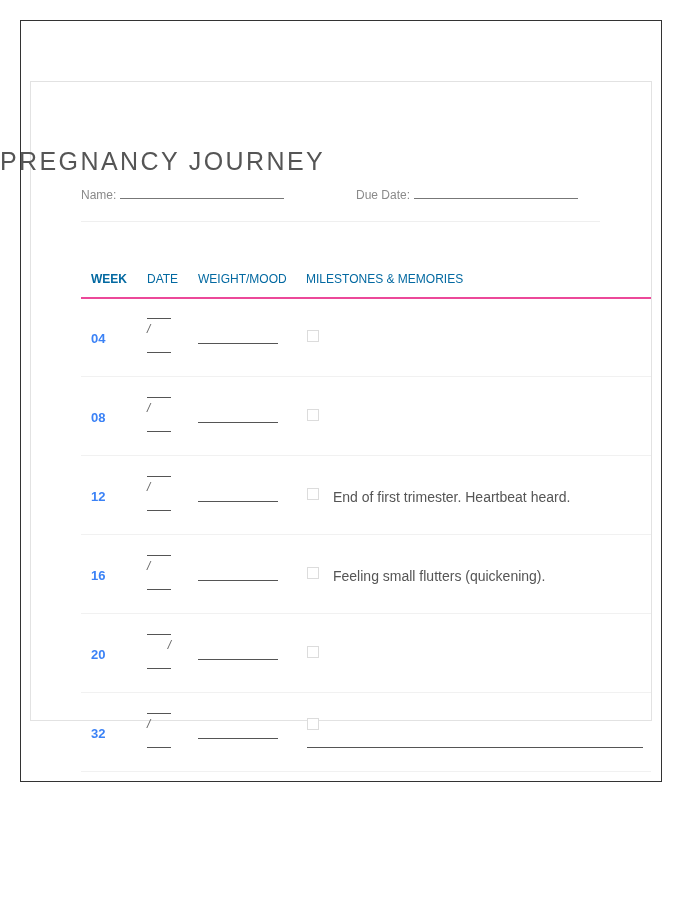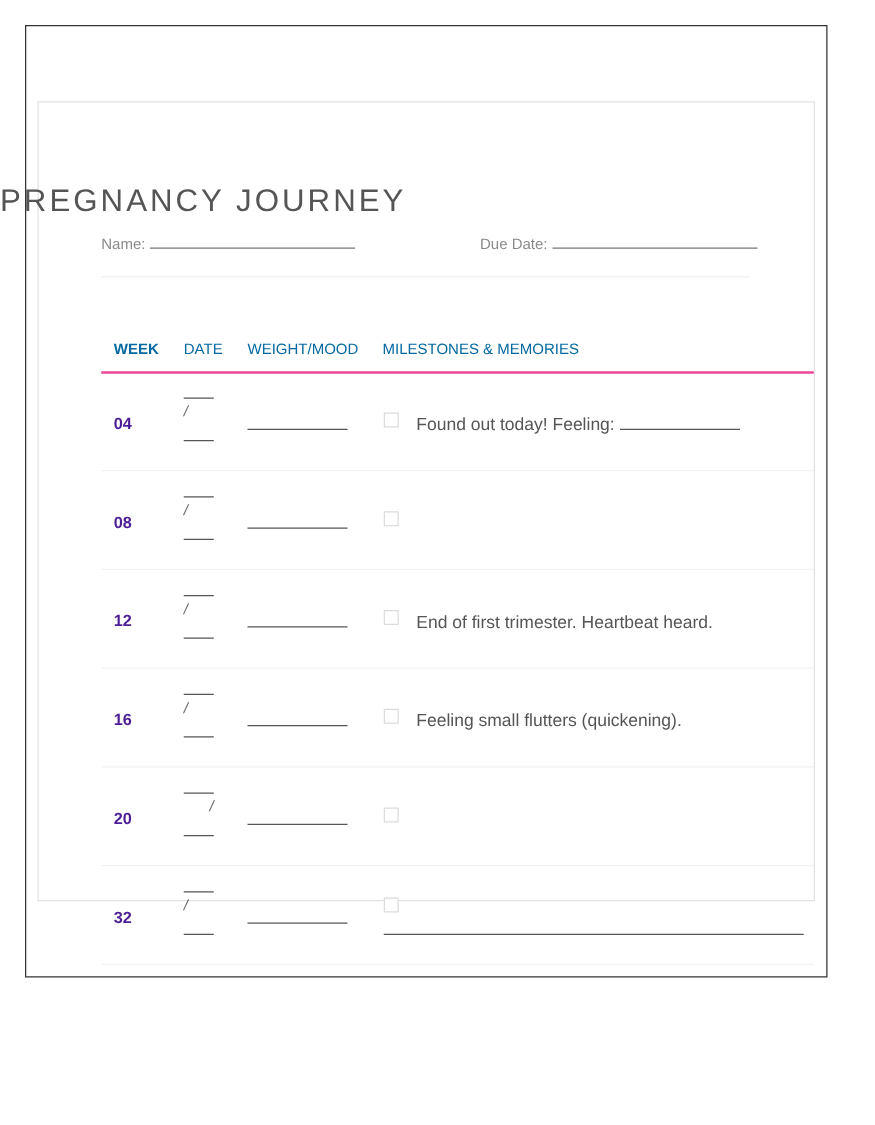--- a/index.html
+++ b/index.html
@@ -17,40 +17,40 @@
   .title {
     position: absolute; left: 0; width: 682px; top: 147px; text-align: left;
     font-size: 25px; letter-spacing: 2.4px; color: #555555; font-weight: normal;
     margin: 0;
   }
 
   .meta-field { position: absolute; top: 186px; font-size: 12px; color: #8a8a8a; white-space: nowrap; }
   .meta-field .blank { display: inline-block; border-bottom: 1px solid #777; height: 12px; vertical-align: baseline; margin-left: 4px; }
   .meta-name { left: 81px; }
   .meta-name .blank { width: 164px; }
-  .meta-due { left: 384px; }
+  .meta-due { left: 356px; }
   .meta-due .blank { width: 164px; }
 
   .meta-divider { position: absolute; left: 81px; top: 221px; width: 519px; height: 1px; background: #efefef; }
 
   .table-header {
     position: absolute; left: 81px; top: 270px; width: 570px; height: 27px;
     border-bottom: 2px solid #ec4899; font-size: 12px; color: #0369a1;
   }
   .th { position: absolute; top: 2px; white-space: nowrap; }
   .th-week { left: 10px; font-weight: bold; }
   .th-date { left: 66px; }
   .th-weight { left: 117px; }
   .th-milestone { left: 225px; }
 
   .row {
     position: absolute; left: 81px; width: 570px; height: 78px;
     border-bottom: 1px solid #f1f1f1;
   }
-  .row .week { position: absolute; left: 10px; top: 33px; font-size: 13px; font-weight: bold; color: #4c1d95; }
+  .row .week { position: absolute; left: 10px; top: 33px; font-size: 13px; font-weight: bold; color: #3b82f6; }
   .row .date { position: absolute; left: 66px; top: 20px; width: 24px; font-size: 12px; color: #666; }
   .row .date .d-top { display: block; width: 24px; border-top: 1px solid #555; height: 0; }
   .row .date .d-slash { display: block; height: 14px; line-height: 14px; margin-top: 3px; font-style: italic; }
   .row .date .d-bot { display: block; width: 24px; border-top: 1px solid #555; height: 0; margin-top: 16px; }
   .row .weight { position: absolute; left: 117px; top: 45px; width: 80px; border-bottom: 1px solid #555; height: 0; }
   .row .checkbox {
     position: absolute; left: 226px; top: 32px; width: 12px; height: 12px;
     border: 1px solid #dcdcdc; background: #fff; box-sizing: border-box;
   }
   .row .milestone { position: absolute; left: 252px; top: 33px; font-size: 14px; color: #555555; white-space: nowrap; }
@@ -85,21 +85,20 @@
 
 <div class="row" style="top:298px;">
   <span class="week">04</span>
   <div class="date">
     <span class="d-top"></span>
     <span class="d-slash">/</span>
     <span class="d-bot"></span>
   </div>
   <div class="weight"></div>
   <div class="checkbox"></div>
-  <span class="milestone"><span>Found out today! Feeling:</span><span class="fill-blank"></span></span>
 </div>
 
 <div class="row" style="top:377px;">
   <span class="week">08</span>
   <div class="date">
     <span class="d-top"></span>
     <span class="d-slash">/</span>
     <span class="d-bot"></span>
   </div>
   <div class="weight"></div>

